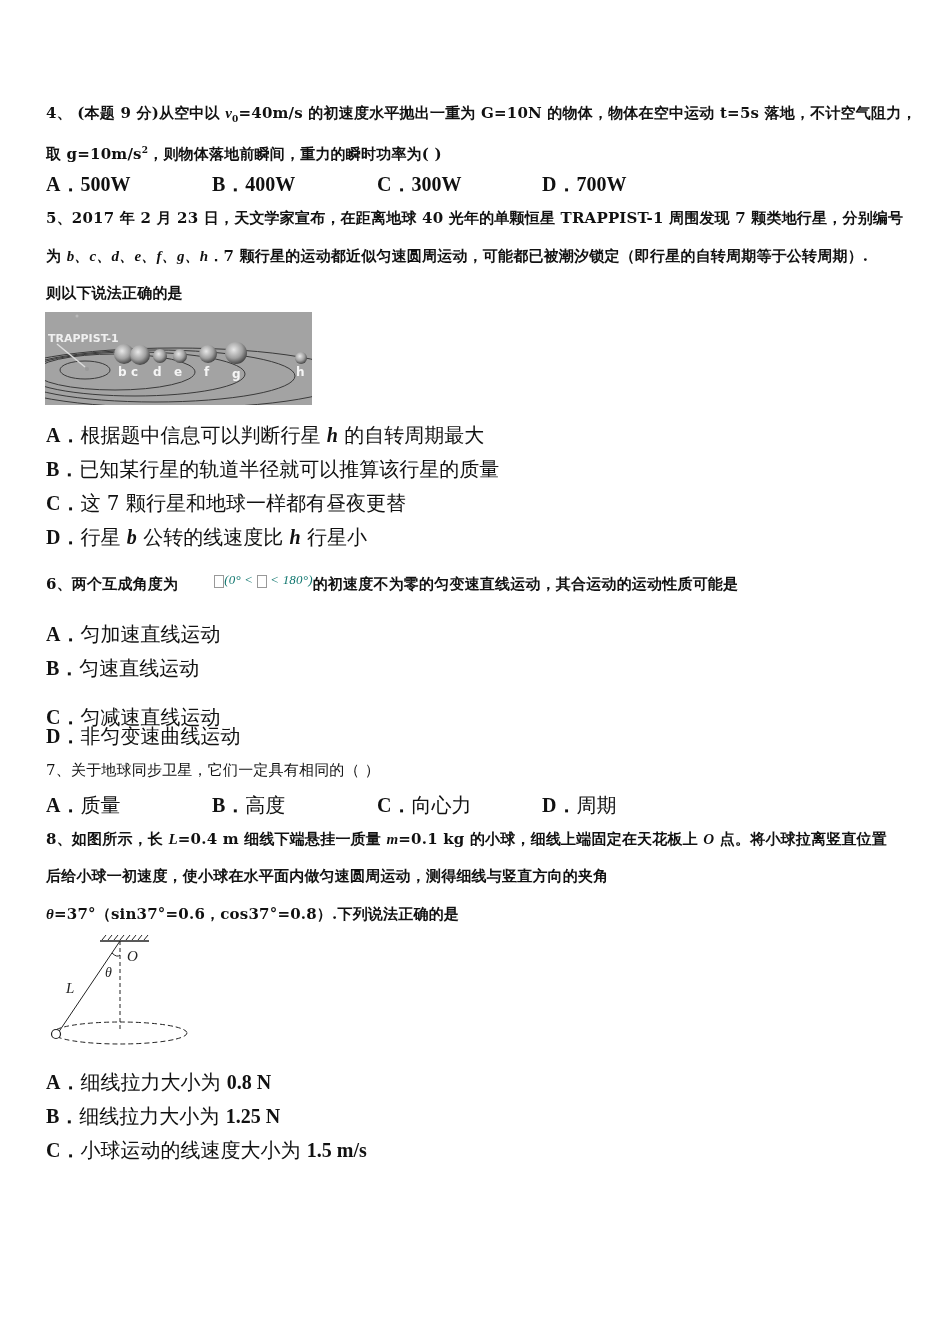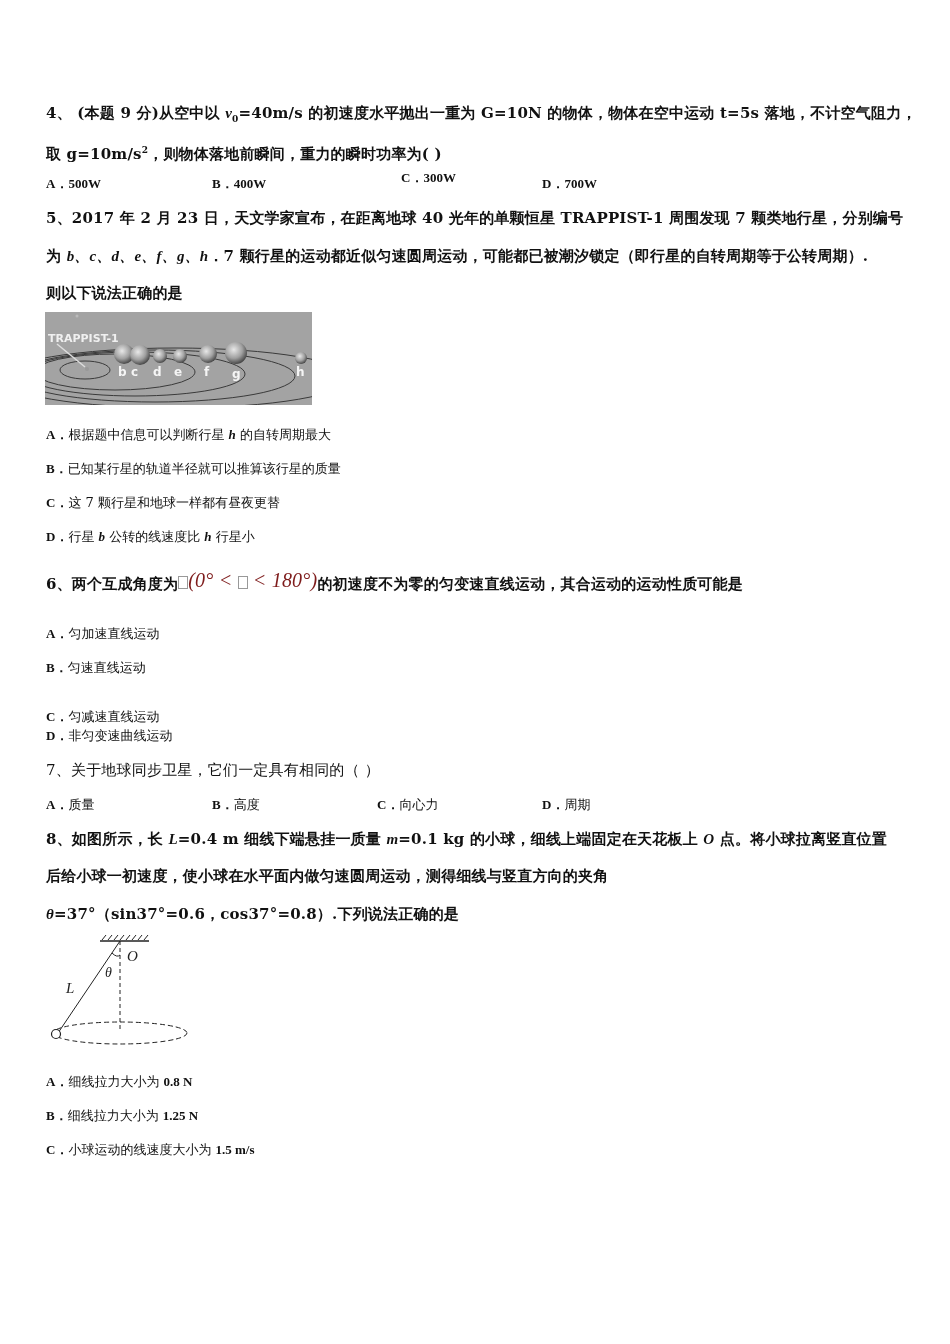--- a/index.html
+++ b/index.html
@@ -4,47 +4,47 @@
 <style>
   html, body { margin: 0; padding: 0; background: #ffffff; }
   body {
     width: 950px; height: 1344px; position: relative; overflow: hidden;
     font-family: "DejaVu Serif", "Liberation Serif", serif;
     color: #111; font-size: 15px;
   }
   .page { position: absolute; left: 0; top: 0; width: 774px; height: 1344px; text-decoration: underline; }
   .line { position: absolute; left: 46px; white-space: nowrap; font-size: 15px; line-height: 20px; font-weight: bold; letter-spacing: 0.2px; }
   .line.normal { font-weight: normal; }
-  .opt { position: absolute; white-space: nowrap; font-size: 13px; line-height: 20px; }
+  .opt { position: absolute; white-space: nowrap; font-size: 20px; line-height: 20px; }
   .opt .letter { font-weight: bold; font-family: "Liberation Serif", serif; }
   .opt .text { font-weight: normal; }
   .opt .num { font-weight: bold; font-family: "Liberation Serif", serif; }
   i.v { font-style: italic; font-weight: bold; font-family: "Liberation Serif", serif; }
   sub, sup { font-size: 9px; }
-  .formula-img { display: inline-block; font-family: "Liberation Serif", serif; font-style: italic; color: #7f1d1d; font-weight: normal; font-size: 20px; vertical-align: top; margin-top: -4px; }
+  .formula-img { display: inline-block; font-family: "Liberation Serif", serif; font-style: italic; color: #0f766e; font-weight: normal; font-size: 13px; vertical-align: top; margin-top: -4px; margin-left: 36px; }
   .formula-img .box { display: inline-block; width: 8px; height: 11px; border: 1px solid #999; vertical-align: middle; font-style: normal; }
 
   .trappist {
     position: absolute; left: 45px; top: 312px; width: 267px; height: 93px;
     background: #a3a3a3; overflow: hidden;
   }
   .trappist svg { display: block; }
 
   .pendulum { position: absolute; left: 45px; top: 933px; width: 150px; height: 115px; }
 </style>
 </head>
 <body>
 
 <div class="page">
 
   <div class="line" style="top:103px;"><span>4、 (本题 9 分)从空中以 </span><i class="v">v</i><sub>0</sub><span>=40m/s 的初速度水平抛出一重为 G=10N 的物体，物体在空中运动 t=5s 落地，不计空气阻力，</span></div>
   <div class="line" style="top:140px;"><span>取 g=10m/s</span><sup>2</sup><span>，则物体落地前瞬间，重力的瞬时功率为(    )</span></div>
   <div class="opt" style="left:46px; top:174px;"><span class="letter">A．</span><span class="num">500W</span></div>
   <div class="opt" style="left:212px; top:174px;"><span class="letter">B．</span><span class="num">400W</span></div>
-  <div class="opt" style="left:377px; top:168px;margin-left:24px;"><span class="letter">C．</span><span class="num">300W</span></div>
+  <div class="opt" style="left:377px; top:174px;"><span class="letter">C．</span><span class="num">300W</span></div>
   <div class="opt" style="left:542px; top:174px;"><span class="letter">D．</span><span class="num">700W</span></div>
 
   <div class="line" style="top:208px;">5、2017 年 2 月 23 日，天文学家宣布，在距离地球 40 光年的单颗恒星 TRAPPIST-1 周围发现 7 颗类地行星，分别编号</div>
   <div class="line" style="top:246px;"><span>为 </span><i class="v">b、c、d、e、f、g、h</i><span>．7 颗行星的运动都近似匀速圆周运动，可能都已被潮汐锁定（即行星的自转周期等于公转周期）.</span></div>
   <div class="line" style="top:283px;">则以下说法正确的是</div>
 
   <div class="trappist">
     <svg width="267" height="93" viewBox="0 0 267 93">
       <defs>
         <radialGradient id="pg" cx="40%" cy="35%" r="65%">

